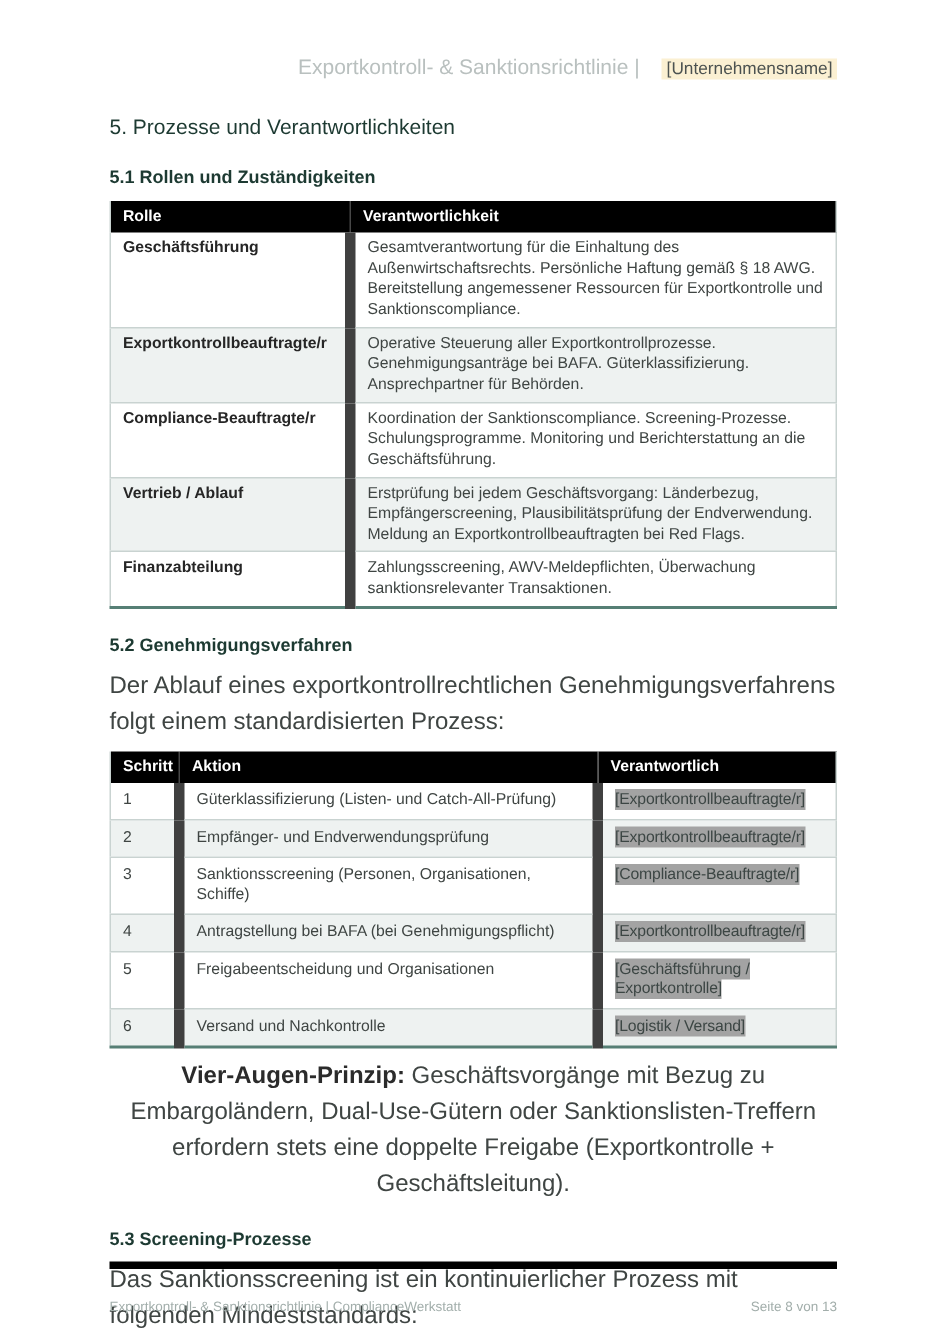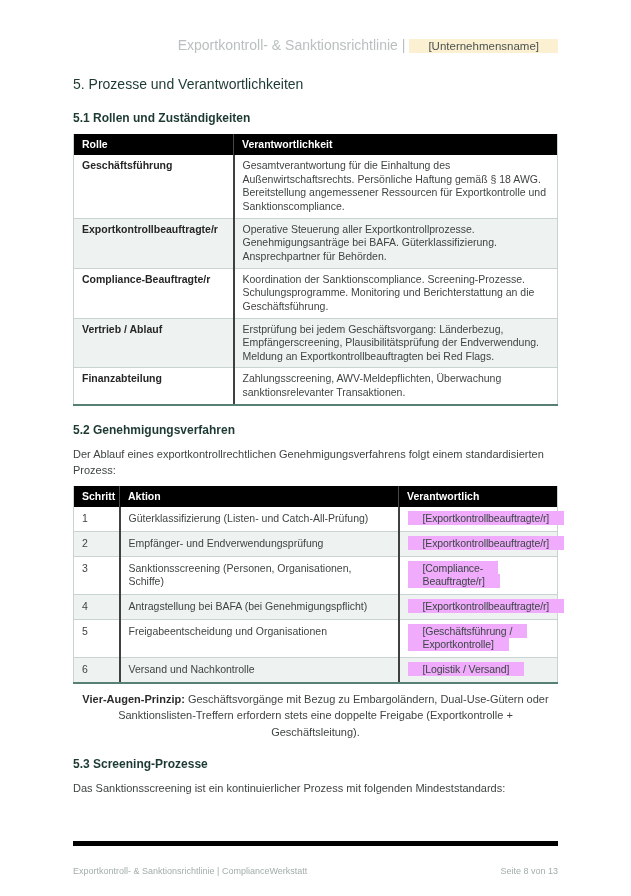--- a/index.html
+++ b/index.html
@@ -23,22 +23,23 @@
     font-size: 14px;
     color: #b9c0bf;
     margin-right: 4px;
     vertical-align: baseline;
     margin-top: 36px;
   }
   .hdr-company {
     font-size: 11.5px;
     color: #4c5250;
     background: #fbf0d2;
-    padding: 1px 19px;
+    padding: 1px 3px;
     vertical-align: baseline;
+    margin-left: 11px;
   }
 
   
   .content { padding: 76px 73px 0 73px; }
 
   h1.doc-title {
     font-size: 14px;
     line-height: 1.25;
     font-weight: normal;
     color: #1d3a32;
@@ -46,21 +47,21 @@
   }
   h2.section-heading {
     font-size: 12px;
     line-height: 1.25;
     font-weight: bold;
     color: #1d3a32;
     margin: 0 0 8px 0;
   }
   h2.mt { margin-top: 17px; }
   p.body-text {
-    font-size: 11px;
+    font-size: 16px;
     line-height: 1.5;
     color: #3f4543;
     margin: 0 0 7px 0;
   }
   p.note { margin-top: 7px; margin-bottom: 0; text-align: center; }
   p.note strong { color: #2b2b2b; }
 
   
   table {
     width: 100%;
@@ -79,39 +80,39 @@
     border-right: 1px solid rgba(255,255,255,0.28);
   }
   thead th:last-child { border-right: none; }
   tbody td {
     font-size: 10.5px;
     line-height: 1.3;
     color: #3f4543;
     padding: 4px 8px;
     vertical-align: top;
     border-bottom: 1px solid #c9d3d1;
-    border-right: 2px solid #404040;
+    border-right: 7px solid #404040;
   }
   tbody td:last-child { border-right: none; }
   tbody tr:nth-child(even) { background: #eef2f1; }
   table { border-left: 1px solid #c9d3d1; border-right: 1px solid #c9d3d1; }
   tbody tr:last-child td { border-bottom: 2px solid #567f75; }
 
   .roles-table td.role-cell { font-weight: bold; color: #262626; }
   .roles-table col.c-role { width: 160px; }
 
   .steps-table col.c-step { width: 46px; }
   .steps-table col.c-action { width: 279px; }
   .steps-table td { padding: 5px 8px; }
   .hl {
-    background: #f0abfc;
+    background: #a3a3a3;
     color: #3c4644;
     font-size: 10.5px;
     letter-spacing: -0.1px;
-    padding: 1px 15px;
+    padding: 1px 0;
     box-decoration-break: clone;
     -webkit-box-decoration-break: clone;
   }
 
   
   .page-footer {
     position: absolute;
     left: 73px; right: 73px;
     top: 841px;
     border-top: 5px solid #000000;

